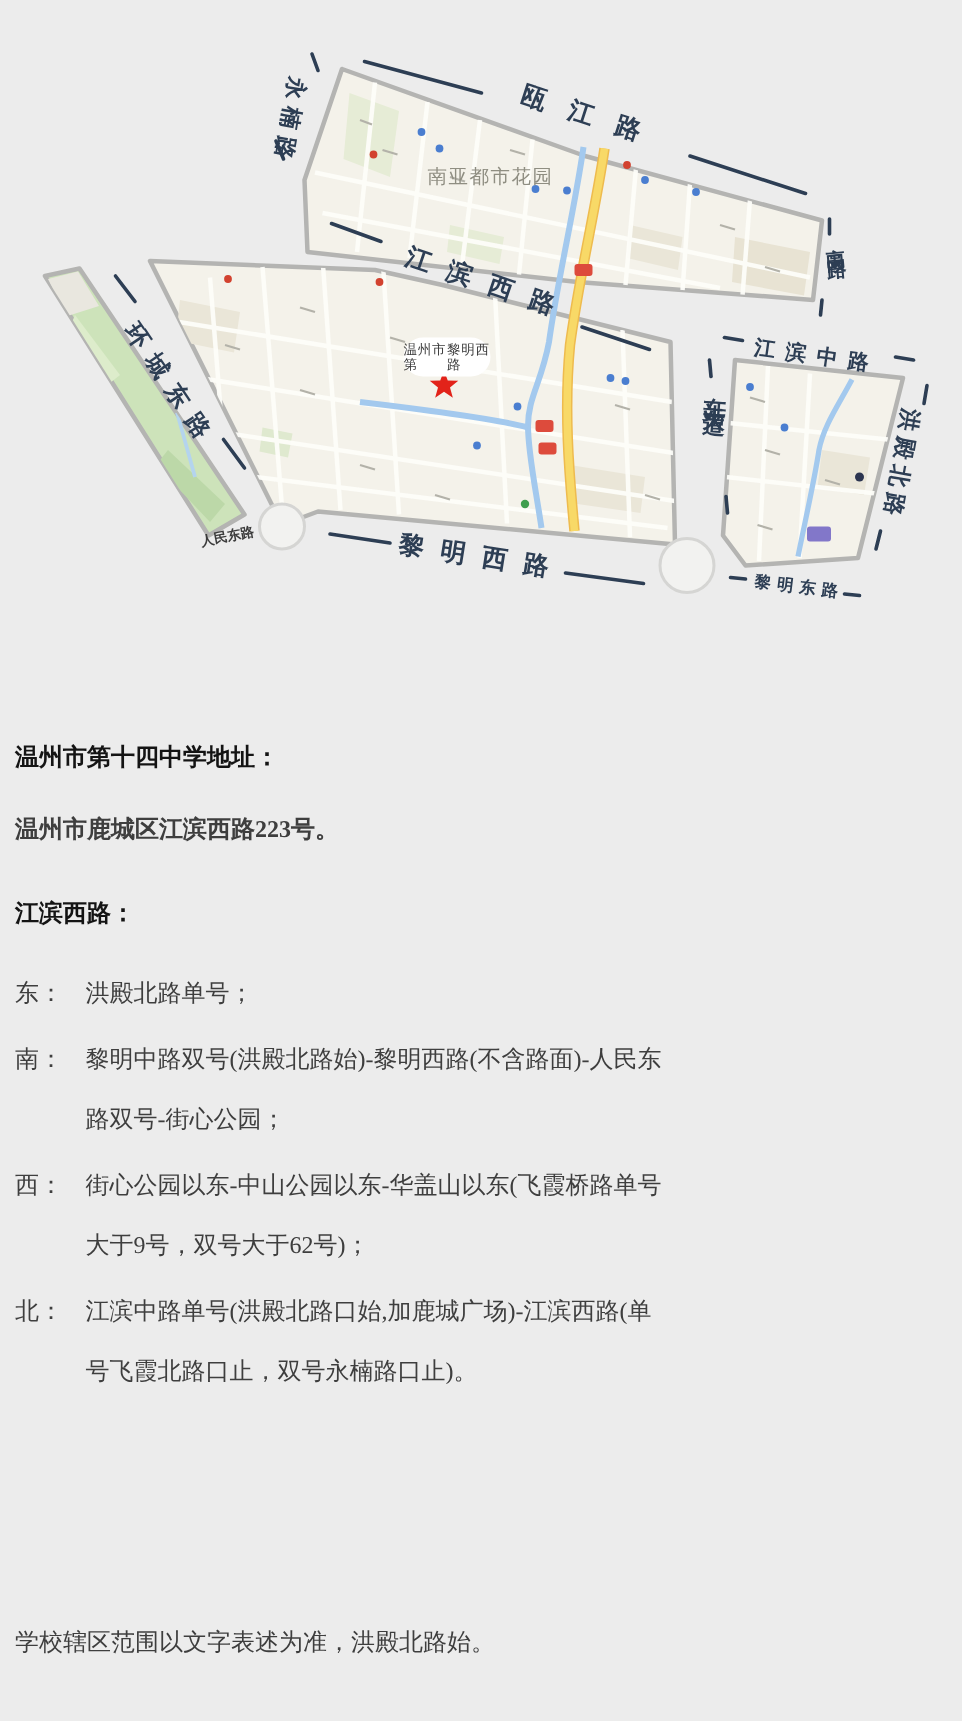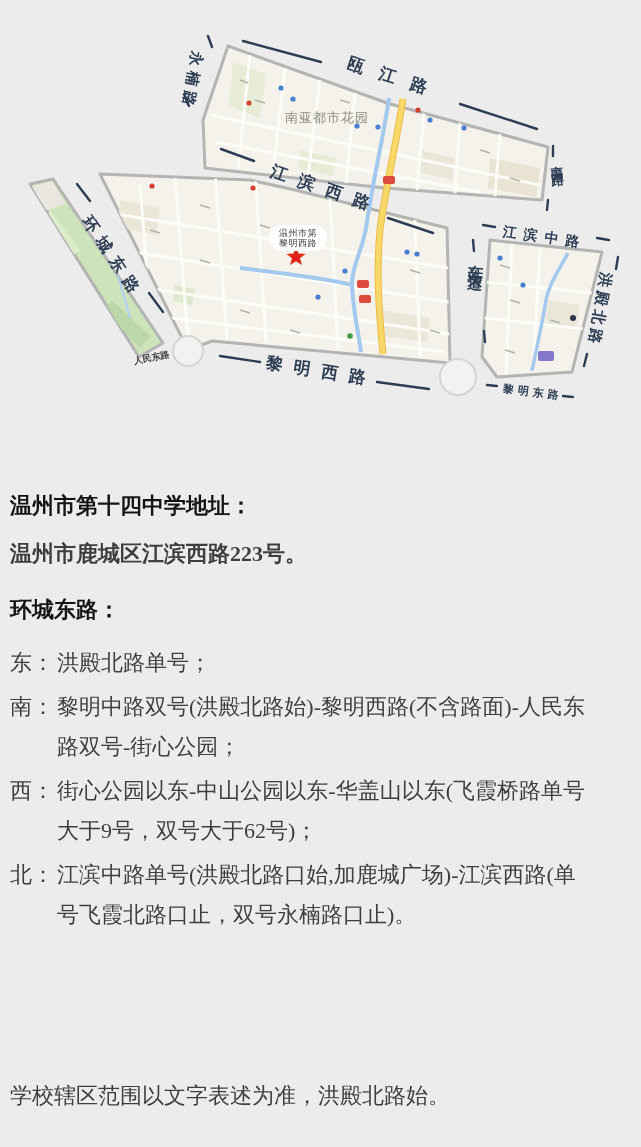--- a/index.html
+++ b/index.html
@@ -16,25 +16,25 @@
   #lbl-jbx     {left:271px;top:162px;font-size:17px;letter-spacing:12px;transform:rotate(19deg);}
   #lbl-jbz     {left:503px;top:224px;font-size:14px;letter-spacing:7px; transform:rotate(8deg);}
   #lbl-hcd     {left:86px; top:210px;font-size:16px;letter-spacing:8px; transform:rotate(56deg);}
   #lbl-czd     {left:470px;top:252px;font-size:15px;letter-spacing:4px; writing-mode:vertical-rl;transform:rotate(4deg);transform-origin:50% 0;}
   #lbl-hdb     {left:607px;top:265px;font-size:15px;letter-spacing:4px; transform:rotate(100deg);}
   #lbl-lmx     {left:266px;top:354px;font-size:17px;letter-spacing:11px;transform:rotate(9deg);}
   #lbl-lmd     {left:503px;top:383px;font-size:11px;letter-spacing:4px; transform:rotate(7deg);}
   #lbl-rmd     {left:134px;top:357px;font-size:9px; letter-spacing:0;   transform:rotate(-11deg);color:#3c3c3c;}
   #lbl-compound{left:285px;top:111px;font-size:13px;letter-spacing:1px;font-weight:normal;color:#8f8e82;}
   #school-bubble{position:absolute;left:269px;top:225px;width:58px;height:26px;background:#ffffff;
-                 border-radius:13px;display:flex;flex-direction:column;justify-content:center;align-items:center;
+                 border-radius:13px;display:flex;flex-direction:row;justify-content:center;align-items:center;
                  font-family:"Liberation Sans","DejaVu Sans",sans-serif;font-size:9px;line-height:10.5px;
                  color:#3a3a3a;letter-spacing:0.5px;}
   
-  .tblock{position:absolute;left:10px;right:8px;color:#3e3e3e;font-size:22px;line-height:29px;}
+  .tblock{position:absolute;left:10px;right:8px;color:#3e3e3e;font-size:16px;line-height:29px;}
   .heading{font-weight:bold;color:#141414;}
   #addr-h {top:491px;}
   #addr-b {top:539px;font-weight:bold;}
   #range-h{top:595px;}
   #range-list{top:643px;}
   .ritem{display:flex;line-height:40px;margin-bottom:4px;}
   .ritem .dir{flex:0 0 47px;}
   .ritem .rtext{flex:1;white-space:pre-wrap;}
   #tip-h  {top:1041px;}
   #tip-b  {top:1081px;}
@@ -222,21 +222,21 @@
     <div class="mlabel" id="lbl-compound">南亚都市花园</div>
 
     <div id="school-bubble">
       <span>温州市第</span>
       <span>黎明西路</span>
     </div>
   </div>
 
   <div class="tblock heading" id="addr-h">温州市第十四中学地址：</div>
   <div class="tblock" id="addr-b">温州市鹿城区江滨西路223号。</div>
-  <div class="tblock heading" id="range-h">环城东路：</div>
+  <div class="tblock heading" id="range-h">江滨西路：</div>
 
   <div class="tblock" id="range-list">
     <div class="ritem">
       <span class="dir">东：</span>
       <span class="rtext">洪殿北路单号；</span>
     </div>
     <div class="ritem">
       <span class="dir">南：</span>
       <span class="rtext">黎明中路双号(洪殿北路始)-黎明西路(不含路面)-人民东
 路双号-街心公园；</span>

